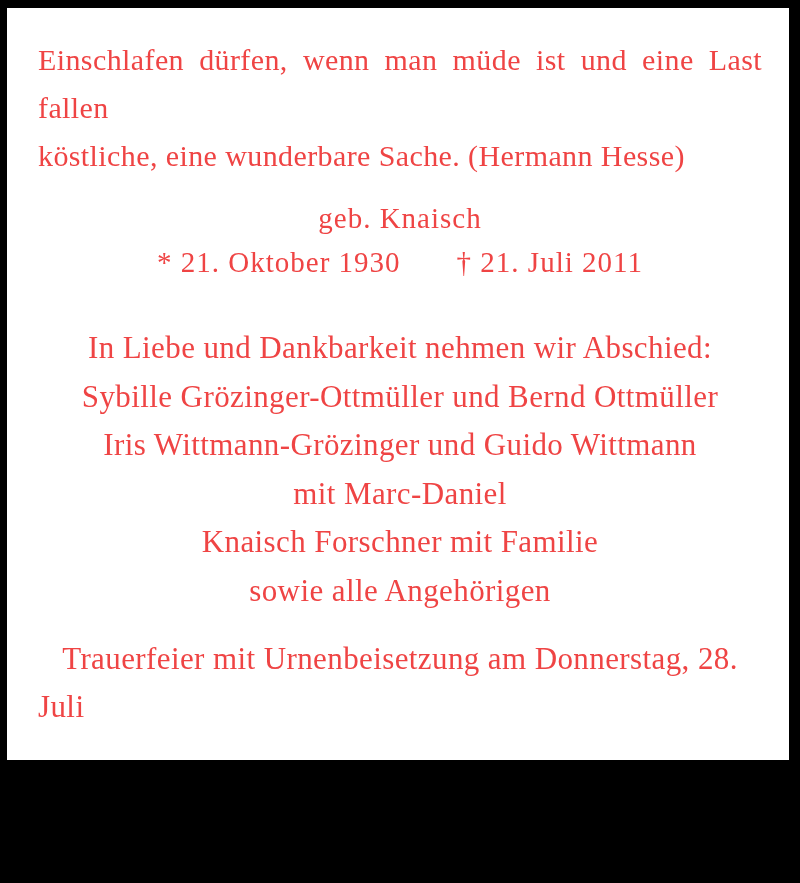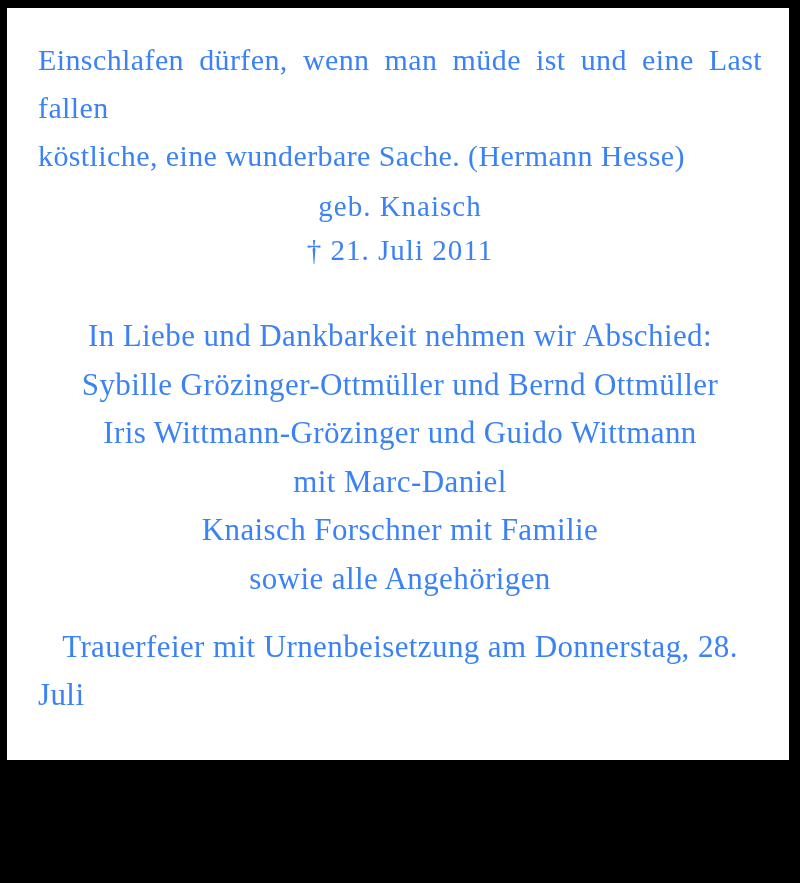--- a/index.html
+++ b/index.html
@@ -10,21 +10,21 @@
   .sheet {
     width: 800px;
     height: 772px;
     box-sizing: border-box;
     background: #ffffff;
     border-style: solid;
     border-color: #000000;
     border-width: 8px 11px 12px 7px;
     padding: 28px 27px 0 31px;
     font-family: "Liberation Serif", "DejaVu Serif", serif;
-    color: #3b82f6;
+    color: #ef4444;
     overflow: hidden;
   }
   .quote .q-line {
     font-size: 30px;
     line-height: 48px;
     letter-spacing: 0.4px;
     white-space: nowrap;
   }
   .just {
     white-space: normal !important;
@@ -32,21 +32,21 @@
     text-align-last: justify;
   }
   .name {
     margin-top: 12px;
     font-size: 62px;
     line-height: 70px;
     text-align: center;
     letter-spacing: 2px;
   }
   .maiden {
-    margin-top: 4px;
+    margin-top: 16px;
     font-size: 29px;
     line-height: 44px;
     text-align: center;
     letter-spacing: 1px;
   }
   .dates {
     display: flex;
     justify-content: center;
     gap: 56px;
     font-size: 29px;
@@ -77,20 +77,21 @@
 
   <div class="quote">
     <div class="q-line just">Einschlafen dürfen, wenn man müde ist und eine Last fallen</div>
     <div class="q-line">köstliche, eine wunderbare Sache. (Hermann Hesse)</div>
   </div>
 
 
   <div class="maiden">geb. Knaisch</div>
 
   <div class="dates">
+    <span>* 21. Oktober 1930</span>
     <span>† 21. Juli 2011</span>
   </div>
 
   <div class="farewell">
     <div class="b-line">In Liebe und Dankbarkeit nehmen wir Abschied:</div>
     <div class="b-line">Sybille Grözinger-Ottmüller und Bernd Ottmüller</div>
     <div class="b-line">Iris Wittmann-Grözinger und Guido Wittmann</div>
     <div class="b-line">mit Marc-Daniel</div>
     <div class="b-line">Knaisch Forschner mit Familie</div>
     <div class="b-line">sowie alle Angehörigen</div>

